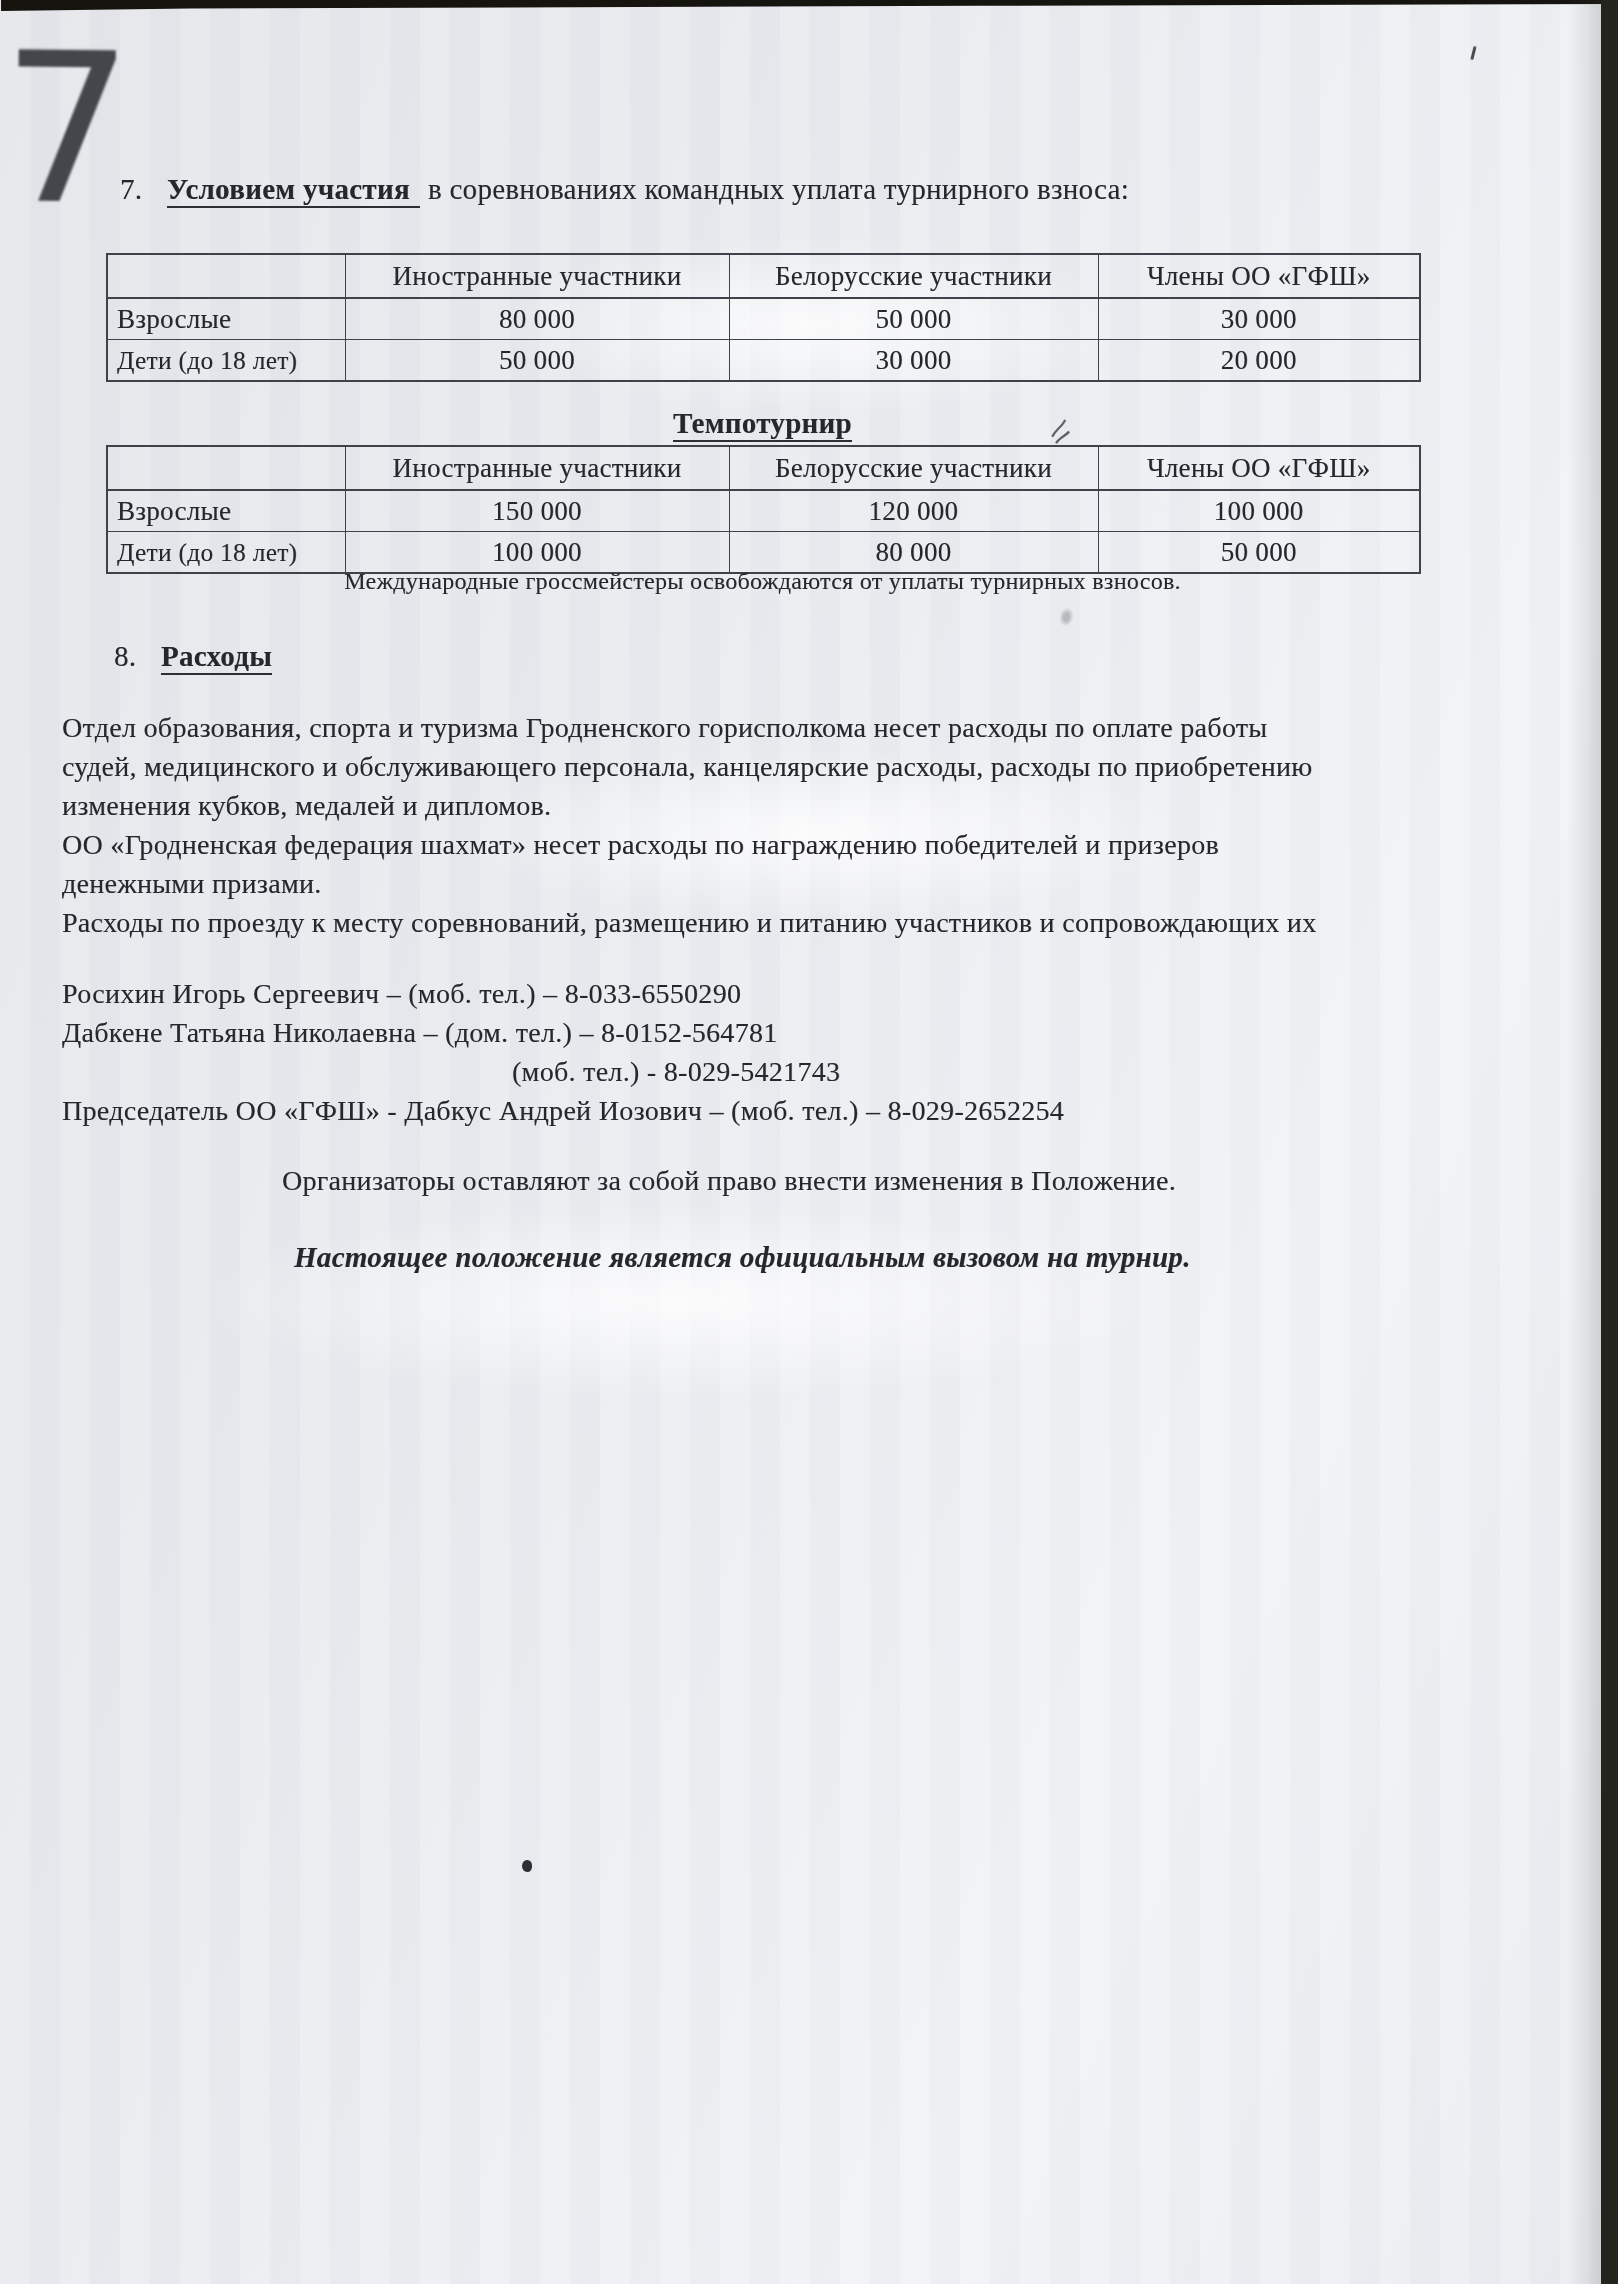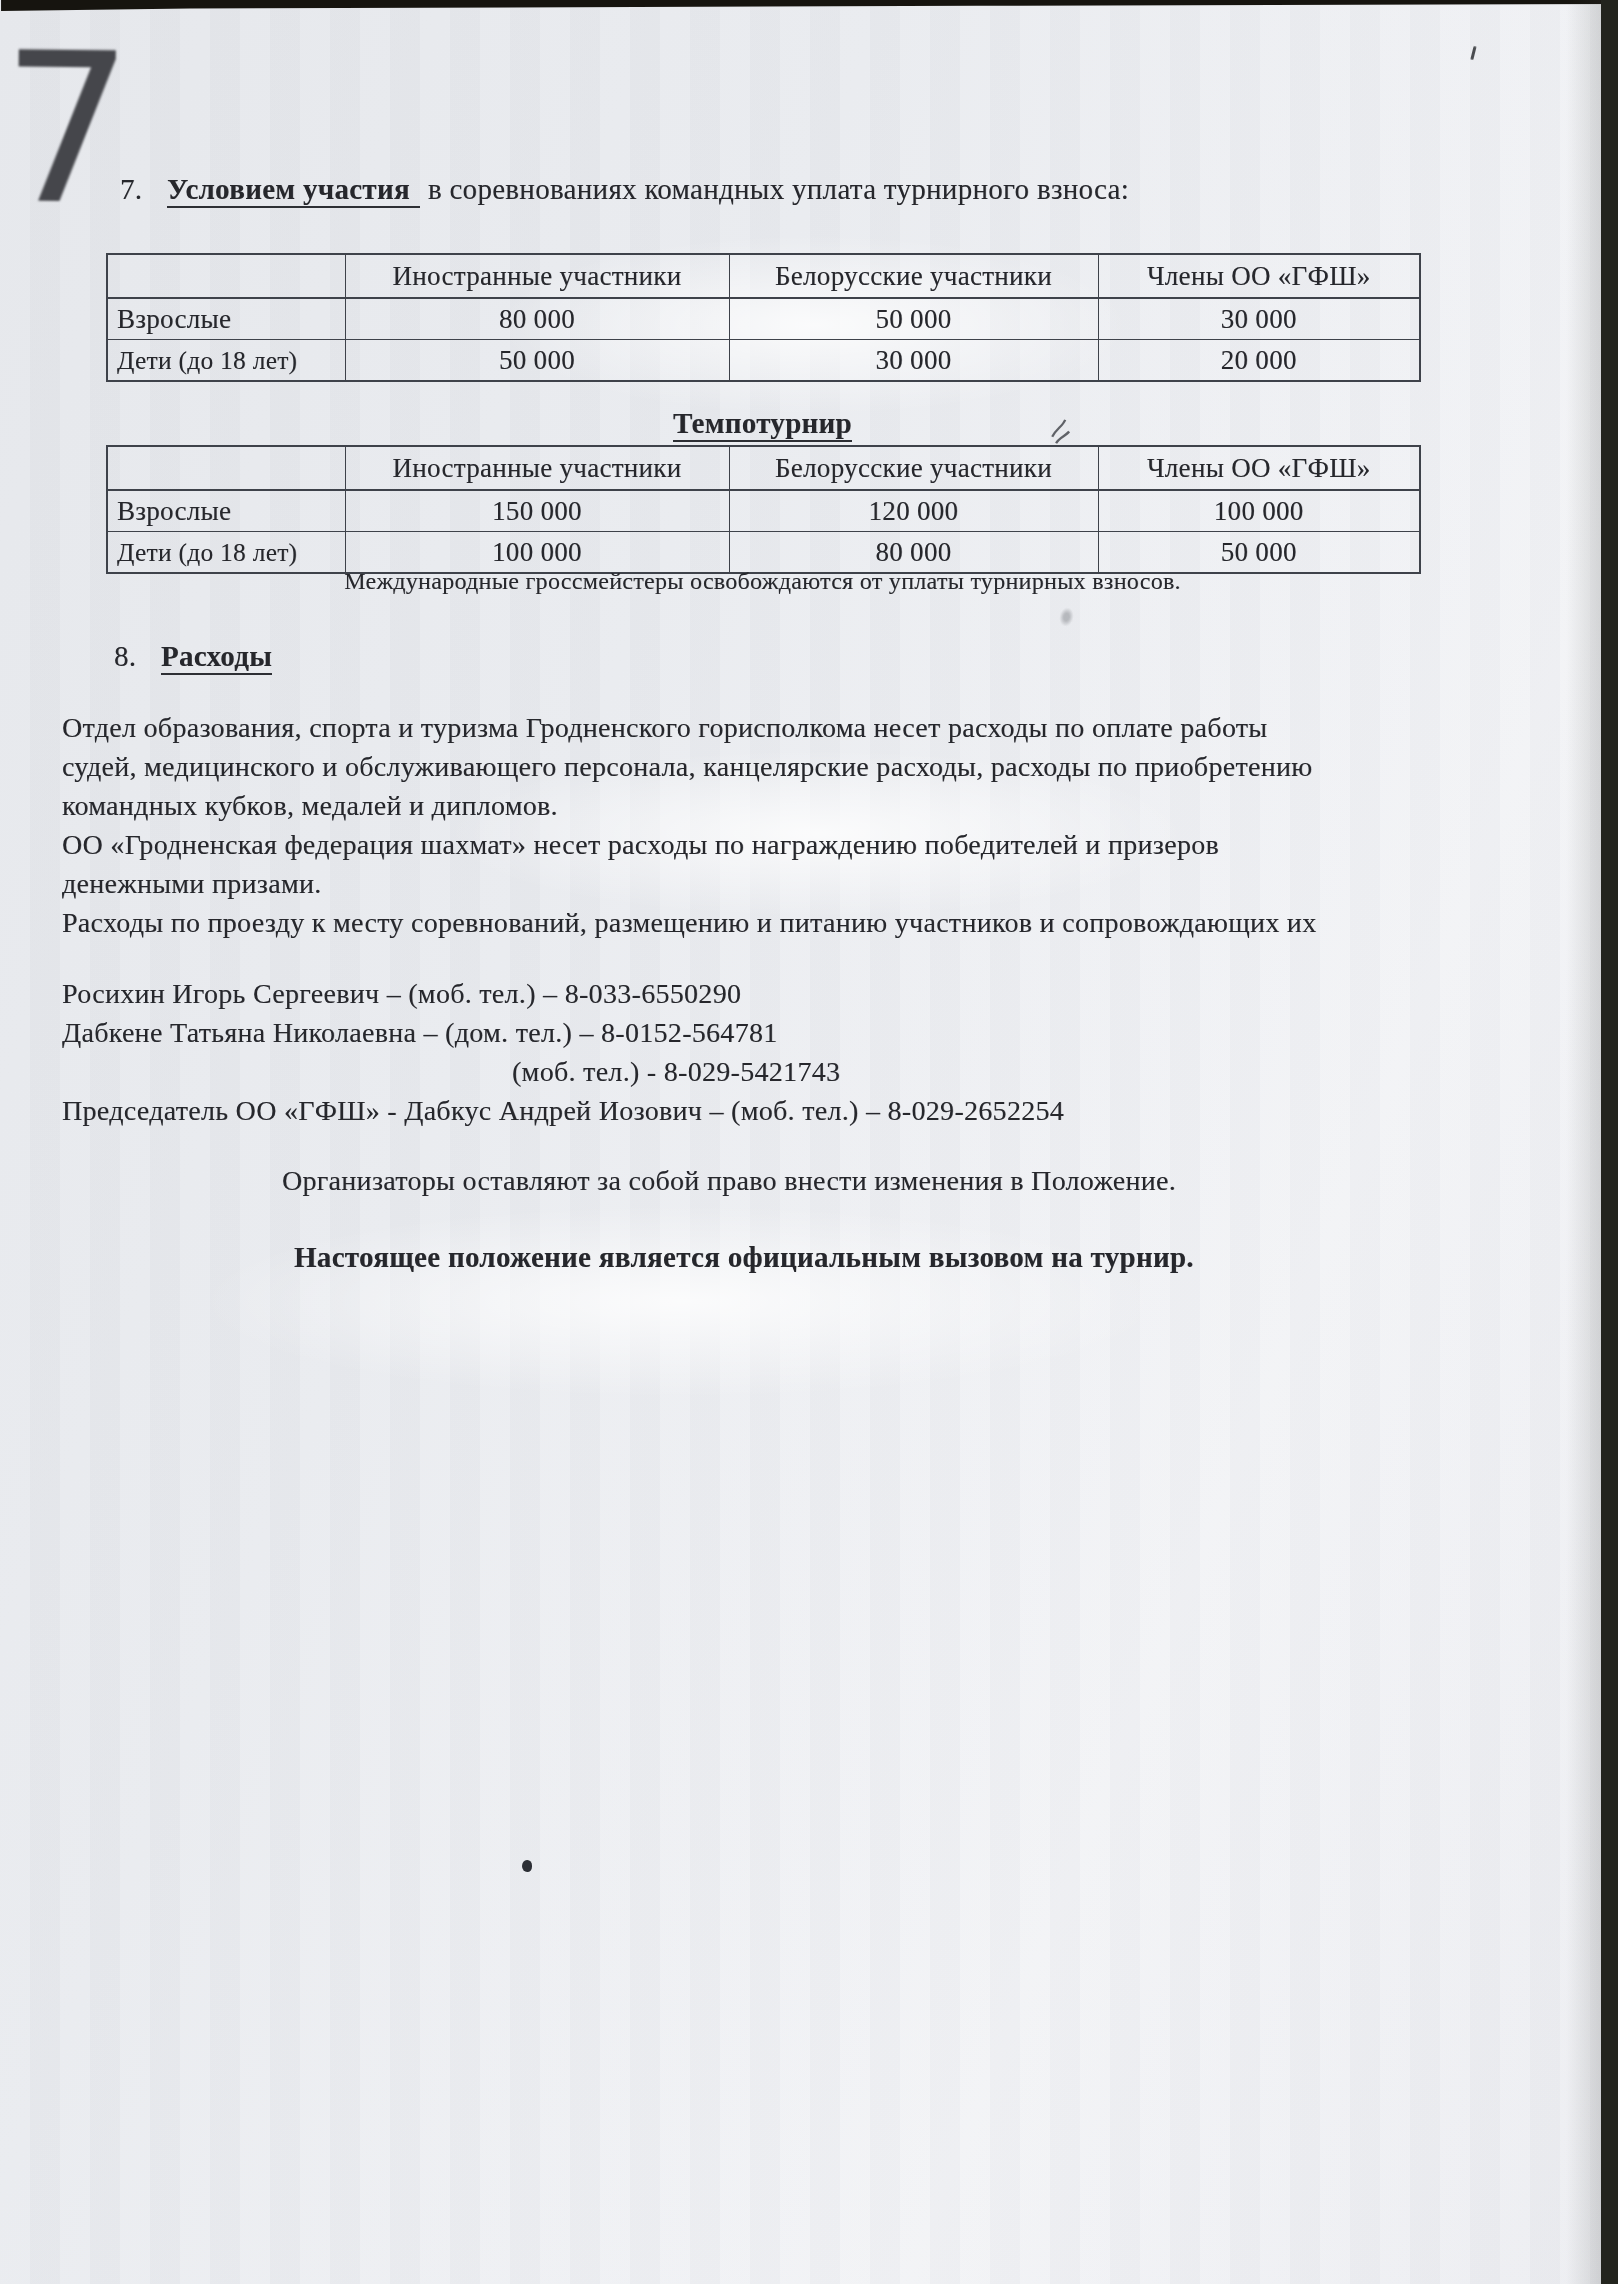--- a/index.html
+++ b/index.html
@@ -48,21 +48,21 @@
 
   .note-line { position:absolute; left:106px; width:1313px; text-align:center;
     font-size:24px; white-space:nowrap; }
 
   .pline { white-space:nowrap; height:39px; line-height:39px; font-size:28px; }
   .para-block { position:absolute; left:62px; top:672px;margin-top:36px; }
   .contacts-block { position:absolute; left:62px; top:974px; }
   .indent { padding-left:450px; }
 
   .closing1 { position:absolute; left:282px; top:1165px; font-size:28px; white-space:nowrap; }
-  .closing2 { position:absolute; left:294px; top:1241px; font-size:29px; font-weight:bold; white-space:nowrap; }
+  .closing2 { position:absolute; left:294px; top:1241px; font-size:29px; font-weight:bold; white-space:nowrap;font-style:italic; }
 
   
   .scribble { position:absolute; left:1047px; top:417px; filter:blur(0.3px); }
   .smudge { position:absolute; left:1060px; top:608px; width:13px; height:18px; opacity:.35;
     background:radial-gradient(ellipse, #5a5d63 30%, transparent 75%); filter:blur(0.7px); transform:rotate(12deg); }
   .ink-dot { position:absolute; left:522px; top:1860px; width:10.4px; height:12.4px;
     background:#2c2f35; border-radius:52% 48% 46% 54%; filter:blur(0.3px); }
   .tick-mark { position:absolute; left:1472px; top:46px; width:3.3px; height:13.7px;
     background:#4a4c50; border-radius:2px; transform:rotate(14deg); filter:blur(0.3px); }
 </style>
@@ -158,21 +158,21 @@
   <div class="smudge"></div>
 
   <div class="h-line txt" style="left:114px; top:640px;">
     <span class="num">8.</span>
     <span class="b u">Расходы</span>
   </div>
 
   <div class="para-block">
     <div class="pline txt">Отдел образования, спорта и туризма Гродненского горисполкома несет расходы по оплате работы</div>
     <div class="pline txt">судей, медицинского и обслуживающего персонала, канцелярские расходы, расходы по приобретению</div>
-    <div class="pline txt">командных кубков, медалей и дипломов.</div>
+    <div class="pline txt">изменения кубков, медалей и дипломов.</div>
     <div class="pline txt">ОО «Гродненская федерация шахмат» несет расходы по награждению победителей и призеров</div>
     <div class="pline txt">денежными призами.</div>
     <div class="pline txt">Расходы по проезду к месту соревнований, размещению и питанию участников и сопровождающих их</div>
   </div>
 
   <div class="contacts-block">
     <div class="pline txt">Росихин Игорь Сергеевич – (моб. тел.) – 8-033-6550290</div>
     <div class="pline txt">Дабкене Татьяна Николаевна – (дом. тел.) – 8-0152-564781</div>
     <div class="pline txt indent">(моб. тел.) - 8-029-5421743</div>
     <div class="pline txt">Председатель ОО «ГФШ» - Дабкус Андрей Иозович – (моб. тел.) – 8-029-2652254</div>

